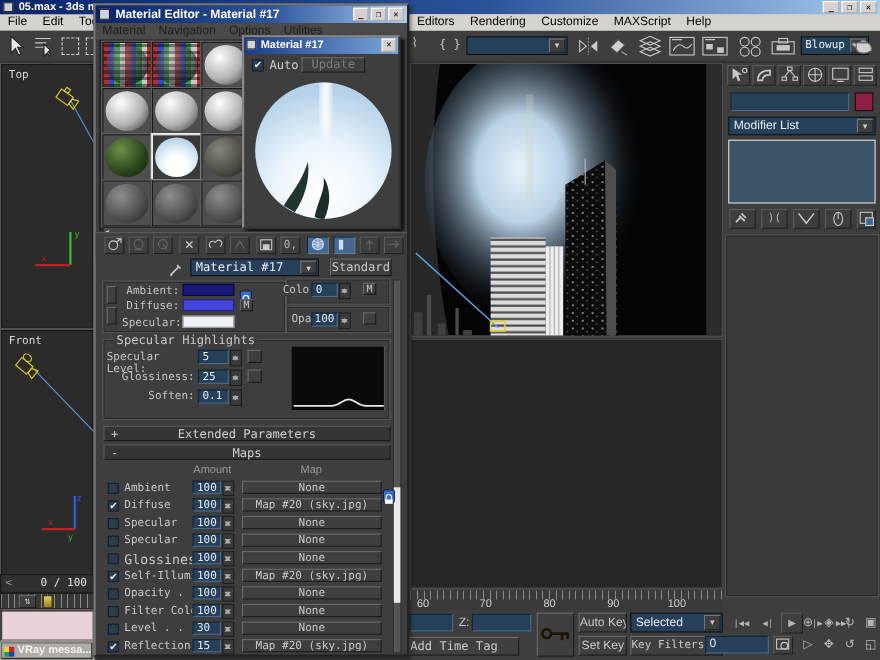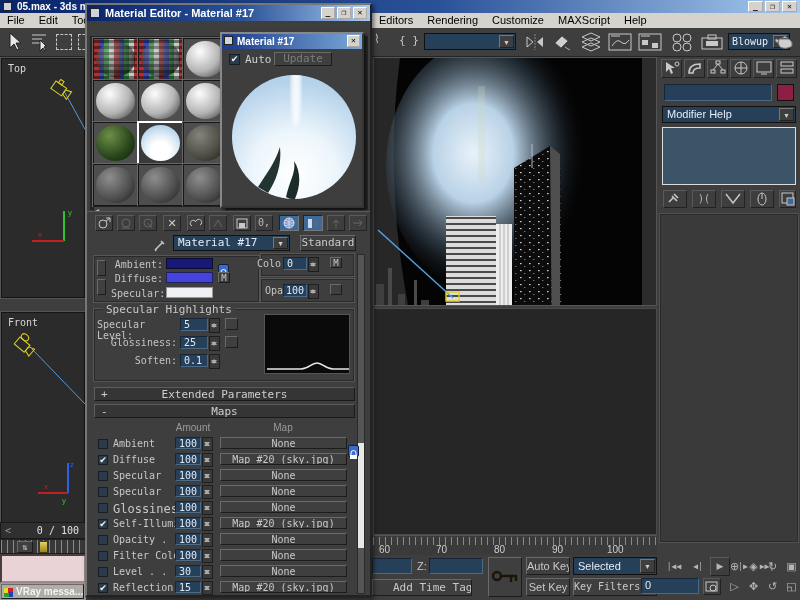--- a/index.html
+++ b/index.html
@@ -172,21 +172,21 @@
         <polygon points="13,2 19,0 19,9 13,7" fill="none" stroke="#e0d020"></polygon>
       </g>
     <g>
         <line x1="62" y1="182" x2="62" y2="152" stroke="#30c030" stroke-width="2"></line>
         <line x1="62" y1="182" x2="30" y2="182" stroke="#c02020" stroke-width="2"></line>
         <text x="66" y="156" fill="#30c030" font-size="8">y</text>
         <text x="36" y="178" fill="#c02020" font-size="8">x</text>
       </g>
   </svg>
 </div>
-<div class="a vp" style="left:1px;top:312px;width:84px;height:238px">
+<div class="a vp" style="left:1px;top:300px;width:84px;height:238px">
   <span class="a vplabel mono" style="left:6px;top:4px">Front</span>
   <svg class="a" style="left:0;top:0" width="84" height="220">
     <line x1="30" y1="36" x2="84" y2="92" stroke="#5a9ad8"></line>
     <g transform="translate(18,24) rotate(40)">
         <rect x="0" y="0" width="13" height="9" fill="none" stroke="#e0d020"></rect>
         <ellipse cx="4" cy="-3" rx="4" ry="3" fill="none" stroke="#e0d020"></ellipse>
         <polygon points="13,2 19,0 19,9 13,7" fill="none" stroke="#e0d020"></polygon>
       </g>
     <g>
         <line x1="66" y1="180" x2="66" y2="150" stroke="#3060e0" stroke-width="2"></line>
@@ -291,21 +291,21 @@
         <g fill="none" stroke="#c8c8c8">
           <rect x="3" y="2" width="12" height="4"></rect>
           <rect x="3" y="9" width="12" height="4"></rect>
         </g>
       </svg></span>
 
   <span class="a field" style="left:6px;top:27px;width:108px;height:17px"></span>
   <span class="a" style="left:119px;top:27px;width:17px;height:17px;background:#8c2044;border:1px solid #111"></span>
 
   <span class="a drop" style="left:4px;top:49px;width:134px;height:17px;font-size:11px;line-height:15px;padding-left:4px">
-    <span>Modifier Help</span>
+    <span>Modifier List</span>
     <span class="droparrow">▼</span></span>
 
   <div class="a" style="left:4px;top:70px;width:134px;height:58px;background:#3c5468;border:1px solid #dcdcdc"></div>
 
   <span class="a tool" style="left:5px;top:133px;width:24px;height:18px"><svg width="20" height="15">
         <path d="M4,11 l5,-5 m0,-3 l4,4 m-6,-2 l5,5" stroke="#c8c8c8" stroke-width="1.6" fill="none"></path>
       </svg></span>
   <span class="a tool mono" style="left:34px;top:133px;width:24px;height:18px;font-size:10px;line-height:16px">)(</span>
   <span class="a tool" style="left:63px;top:133px;width:24px;height:18px"><svg width="20" height="15">
         <path d="M3,3 L10,12 L17,3" stroke="#c8c8c8" stroke-width="1.4" fill="none"></path>
@@ -328,21 +328,21 @@
   <span class="a rulnum" style="left:63px;top:8px">70</span>
   <span class="a rulnum" style="left:121px;top:8px">80</span>
   <span class="a rulnum" style="left:179px;top:8px">90</span>
   <span class="a rulnum" style="left:234px;top:8px">100</span>
 </div>
 
 <div class="a" style="left:86px;top:555px;width:714px;height:45px;background:#3e3e3e">
   <span class="a field" style="left:286px;top:3px;width:40px;height:16px"></span>
   <span class="a" style="left:331px;top:5px;color:#c8c8c8;font-size:11px">Z:</span>
   <span class="a field" style="left:343px;top:3px;width:54px;height:16px"></span>
-  <span class="a btn mono" style="left:286px;top:24px;width:100px;height:17px;font-size:11px;line-height:15px;text-align:left;padding-left:20px">Add Time Tag</span>
+  <span class="a btn mono" style="left:286px;top:24px;width:100px;height:17px;font-size:11px;line-height:15px;text-align:left;padding-left:0">Add Time Tag</span>
   <span class="a btn" style="left:402px;top:2px;width:34px;height:40px">
     <svg width="30" height="36">
         <g stroke="#1c1407" stroke-width="2.4" fill="none">
           <circle cx="7" cy="18" r="4"></circle>
           <line x1="11" y1="18" x2="27" y2="18"></line>
           <line x1="21" y1="18" x2="21" y2="24"></line>
           <line x1="26" y1="18" x2="26" y2="23"></line>
         </g>
       </svg></span>
   <span class="a btn" style="left:440px;top:2px;width:44px;height:18px;font-size:11px;line-height:16px">Auto Key</span>
@@ -383,20 +383,23 @@
 
 <div class="a" style="left:85px;top:3px;width:287px;height:594px;background:#3e3e3e;border:2px outset #777;box-shadow:2px 2px 4px rgba(0,0,0,.5)">
   <div class="a titlebar" style="left:0;top:0;width:283px;height:16px;font-size:11px;line-height:16px">
     <span class="a" style="left:3px;top:3px;width:10px;height:10px;background:#cfd4dc;border:1px solid #222"></span>
     <span class="a" style="left:18px;top:0">Material Editor - Material #17</span>
   </div>
   <span class="a winbtn" style="left:234px;top:2px;width:14px;height:12px;line-height:10px">_</span>
   <span class="a winbtn" style="left:250px;top:2px;width:14px;height:12px;line-height:10px">❐</span>
   <span class="a winbtn" style="left:266px;top:2px;width:14px;height:12px;line-height:10px">✕</span>
 
+  <div class="a" style="left:0;top:16px;width:283px;height:15px;background:#4a4a4a;color:#1e1e1e;font-size:11px;line-height:15px">
+    <span style="padding:0 6px">Material</span><span style="padding:0 6px">Navigation</span><span style="padding:0 6px">Options</span><span style="padding:0 6px">Utilities</span>
+  </div>
 
   <div class="a" style="left:3px;top:31px;width:278px;height:174px;background:#262626">
     <div class="slot checker" style="left:3px;top:2px"></div>
     <div class="slot checker" style="left:48px;top:2px"></div>
     <div class="slot light" style="left:93px;top:2px"></div>
     <div class="slot light" style="left:3px;top:44px"></div>
     <div class="slot light" style="left:48px;top:44px"></div>
     <div class="slot light" style="left:93px;top:44px"></div>
     <div class="slot green" style="left:3px;top:86px"></div>
     <div class="slot sky sel" style="left:48px;top:86px"></div>

